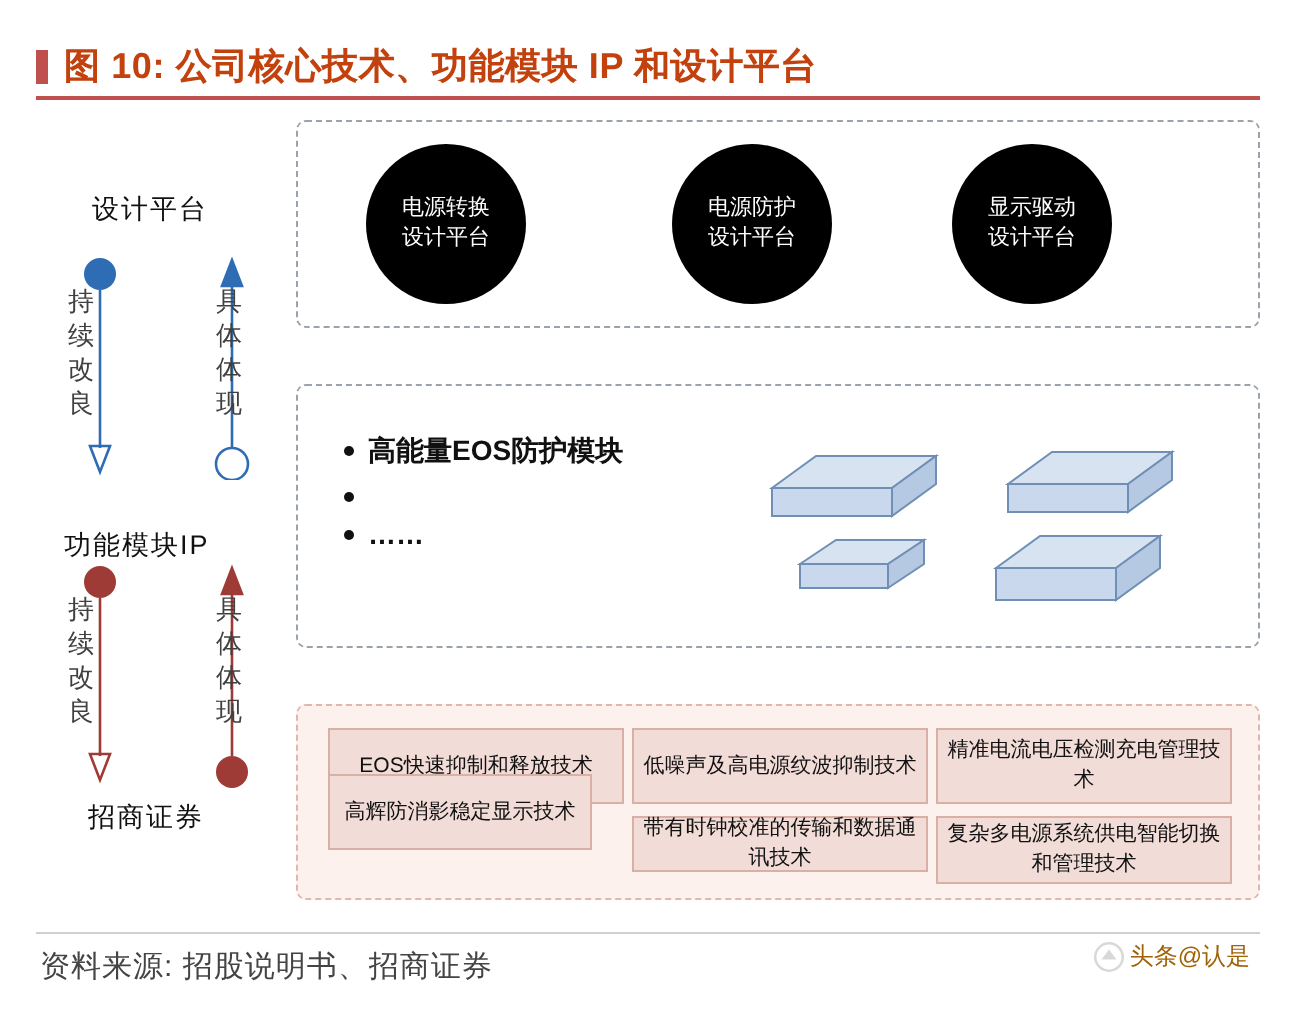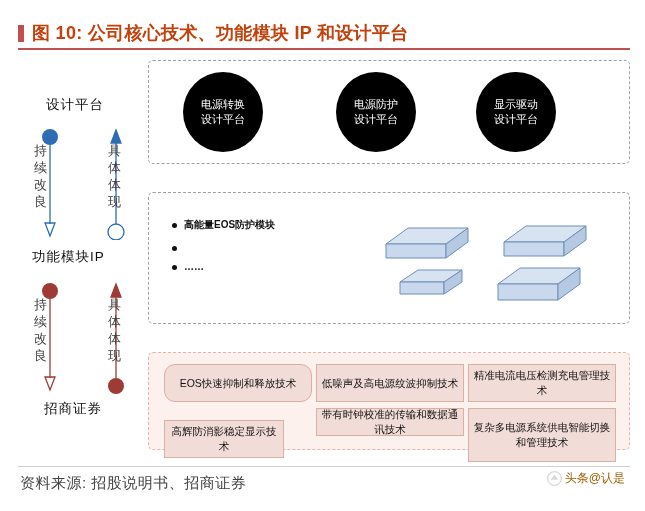--- a/index.html
+++ b/index.html
@@ -67,21 +67,21 @@
   #circle-0 { left:183px; top:72px; }
   #circle-1 { left:336px; top:72px; }
   #circle-2 { left:476px; top:72px; }
 
   
   .big-label {
     position:absolute; font-size:13.5px; color:#111; font-weight:normal;
     white-space:nowrap; letter-spacing:1px;
   }
   #label-platform { left:46px;  top:96px; }
-  #label-module   { left:32px;  top:248px; }
+  #label-module   { left:32px;  top:264px; }
   #label-core     { left:44px;  top:400px; }
 
   
   .vtext {
     position:absolute; font-size:13px; color:#404040; line-height:17px;
     width:16px; letter-spacing:0;
   }
 
   
   #arrow-grp-1 { position:absolute; left:28px; top:128px; width:110px; height:112px; }
@@ -89,21 +89,21 @@
 
   .v-left-1  { left:34px;  top:142px; }
   .v-right-1 { left:108px; top:142px; }
   .v-left-2  { left:34px;  top:296px; }
   .v-right-2 { left:108px; top:296px; }
 
   
   .bullets { position:absolute; left:172px; top:218px; width:190px; }
   .bullet-item {
     display:flex; align-items:flex-start; margin-bottom:9px;
-    font-size:10px; color:#111; font-weight:bold; line-height:14px;
+    font-size:14px; color:#111; font-weight:bold; line-height:14px;
   }
   .bullet-dot {
     width:5px; height:5px; background:#111; border-radius:50%;
     margin:5px 7px 0 0; flex:none;
   }
 
   
   .box3d { position:absolute; }
 
   
@@ -205,27 +205,27 @@
       <polygon points="66,60 84,48 84,60 66,72" fill="#b6c9e3" stroke="#6f8fb5" stroke-width="1"></polygon>
     </g>
 
     <g>
       <polygon points="120,62 142,46 202,46 180,62" fill="#d8e3f2" stroke="#6f8fb5" stroke-width="1"></polygon>
       <polygon points="120,62 180,62 180,78 120,78" fill="#c9d8ec" stroke="#6f8fb5" stroke-width="1"></polygon>
       <polygon points="180,62 202,46 202,62 180,78" fill="#b6c9e3" stroke="#6f8fb5" stroke-width="1"></polygon>
     </g>
   </svg>
 
-  <div class="ct-box" style="left:164px; top:364px; width:148px; height:38px;border-radius:11px;">EOS快速抑制和释放技术</div>
+  <div class="ct-box" style="left:164px; top:364px; width:148px; height:38px;">EOS快速抑制和释放技术</div>
   <div class="ct-box" style="left:316px; top:364px; width:148px; height:38px;">低噪声及高电源纹波抑制技术</div>
   <div class="ct-box" style="left:468px; top:364px; width:148px; height:38px;">精准电流电压检测充电管理技术</div>
 
-  <div class="ct-box" style="left:164px; top:420px; width:120px; height:38px;">高辉防消影稳定显示技术</div>
+  <div class="ct-box" style="left:164px; top:387px; width:132px; height:38px;">高辉防消影稳定显示技术</div>
   <div class="ct-box" style="left:316px; top:408px; width:148px; height:28px;">带有时钟校准的传输和数据通讯技术</div>
-  <div class="ct-box" style="left:468px; top:408px; width:148px; height:54px;">复杂多电源系统供电智能切换和管理技术</div>
+  <div class="ct-box" style="left:468px; top:408px; width:148px; height:34px;">复杂多电源系统供电智能切换和管理技术</div>
 
   <div class="footer-line"></div>
   <div class="footer-text">资料来源:  招股说明书、招商证券</div>
   <div class="watermark">
     <svg class="wm-logo" viewBox="0 0 24 24">
       <circle cx="12" cy="12" r="11" fill="none" stroke="#b9b9b9" stroke-width="2"></circle>
       <path d="M6 14 L12 6 L18 14 Z" fill="#b9b9b9"></path>
     </svg>
     <span>头条@认是</span>
   </div>

